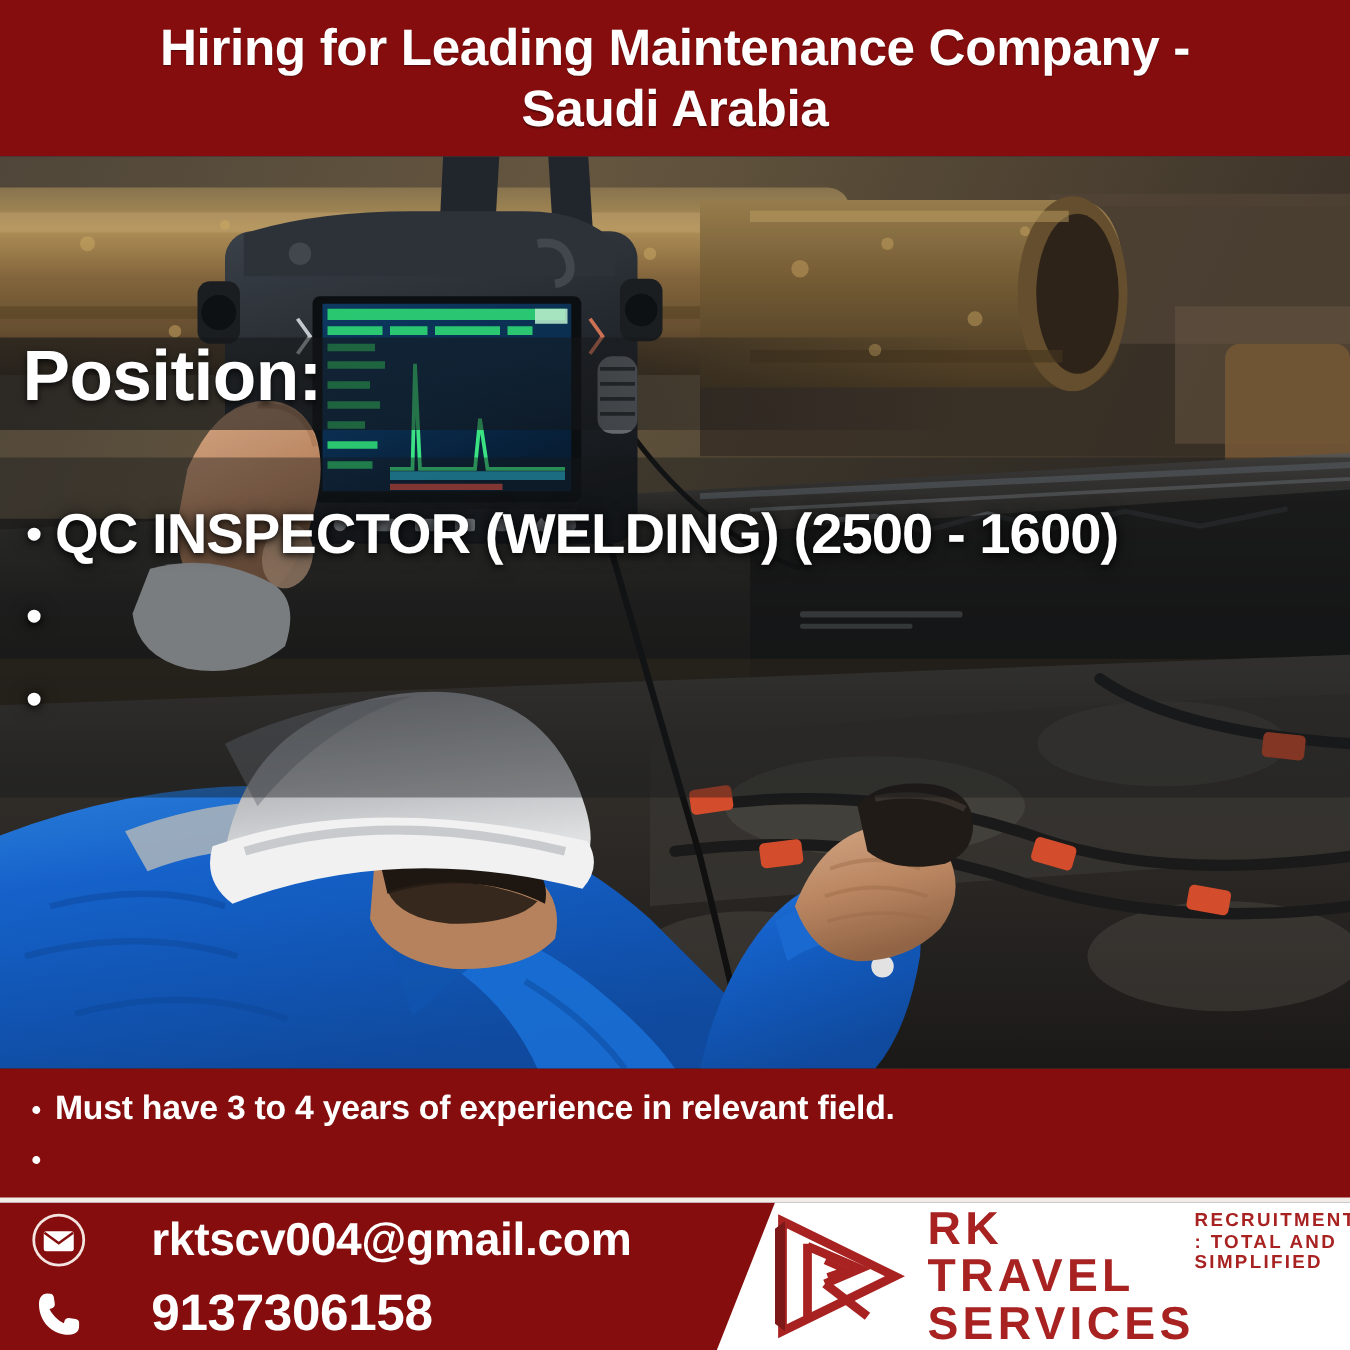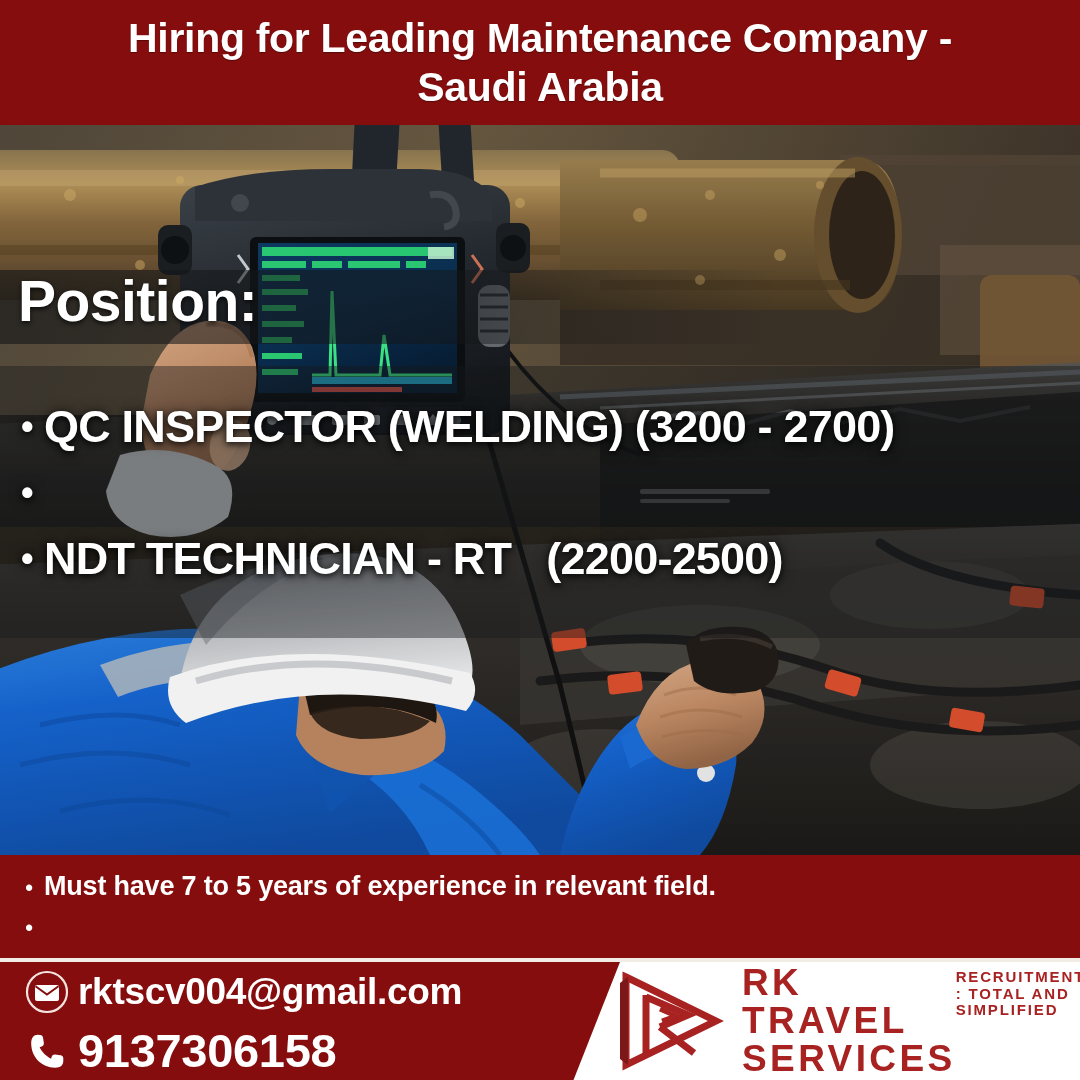--- a/index.html
+++ b/index.html
@@ -167,36 +167,37 @@
     left: 0; top: 0;
     width: 600px;
     height: 118px;
     padding-left: 16px;
     box-sizing: border-box;
   }
   .contact-row {
     display: flex;
     align-items: center;
     height: 59px;
+    gap: 43px;
   }
   .contact-icon {
     width: 62px;
     flex: 0 0 62px;
     display: flex;
     align-items: center;
     justify-content: center;
   }
   .contact-text {
     color: #ffffff;
     font-family: "Liberation Sans", sans-serif;
     font-weight: bold;
     letter-spacing: -0.3px;
   }
   .email-text { font-size: 37px; }
-  .phone-text { font-size: 47px; }
+  .phone-text { font-size: 41px; }
 
   
   .logo-block {
     position: absolute;
     left: 612px; top: 0;
     height: 118px;
     display: flex;
     align-items: center;
   }
   .logo-mark {
@@ -499,36 +500,35 @@
   <div class="header-band">
     <div class="header-title">Hiring for Leading Maintenance Company -
 Saudi Arabia</div>
   </div>
 
   <div class="position-label">Position:</div>
 
   <ul class="jobs-list">
     <li class="job-item">
       <span class="job-bullet">•</span>
-      <span>QC INSPECTOR (WELDING) (3200 - 2700)</span>
+      <span>QC INSPECTOR (WELDING) (2500 - 1600)</span>
     </li>
     <li class="job-item">
       <span class="job-bullet">•</span>
     </li>
     <li class="job-item">
       <span class="job-bullet">•</span>
-      <span>NDT TECHNICIAN - RT   (2200-2500)</span>
     </li>
   </ul>
 
   <div class="req-band">
     <ul class="req-list">
       <li class="req-item">
         <span class="req-bullet">•</span>
-        <span>Must have 7 to 5 years of experience in relevant field.</span>
+        <span>Must have 3 to 4 years of experience in relevant field.</span>
       </li>
       <li class="req-item">
         <span class="req-bullet">•</span>
       </li>
     </ul>
   </div>
 
   <div class="footer">
     <div class="footer-red"></div>
 

